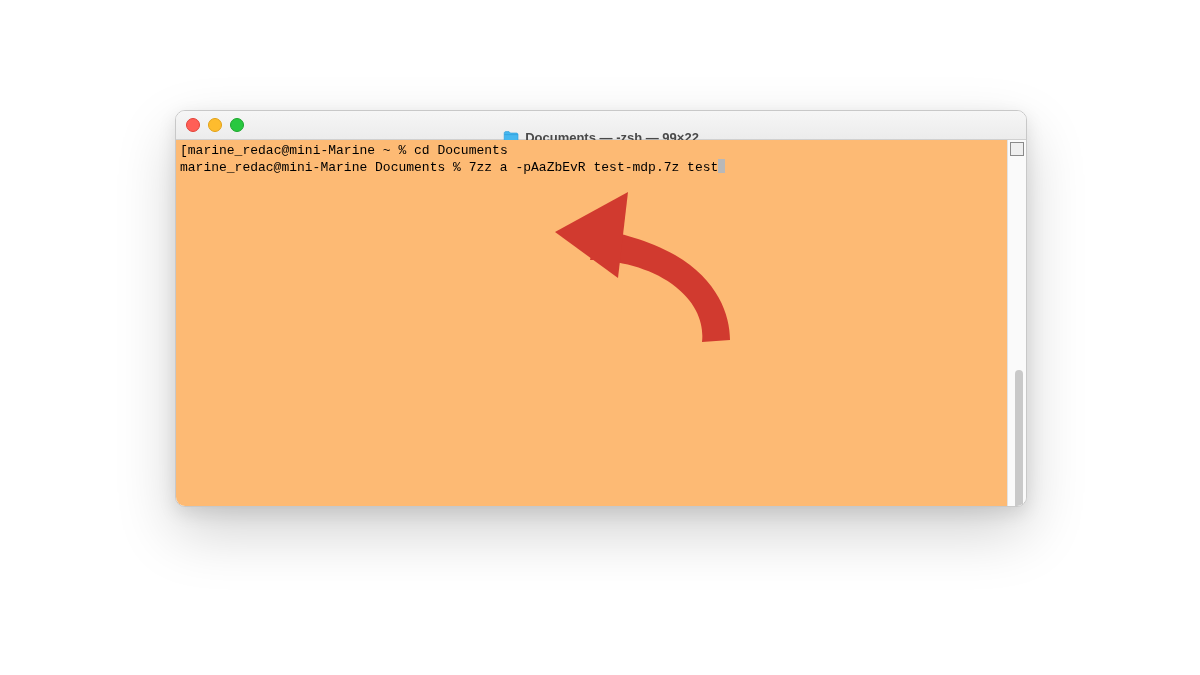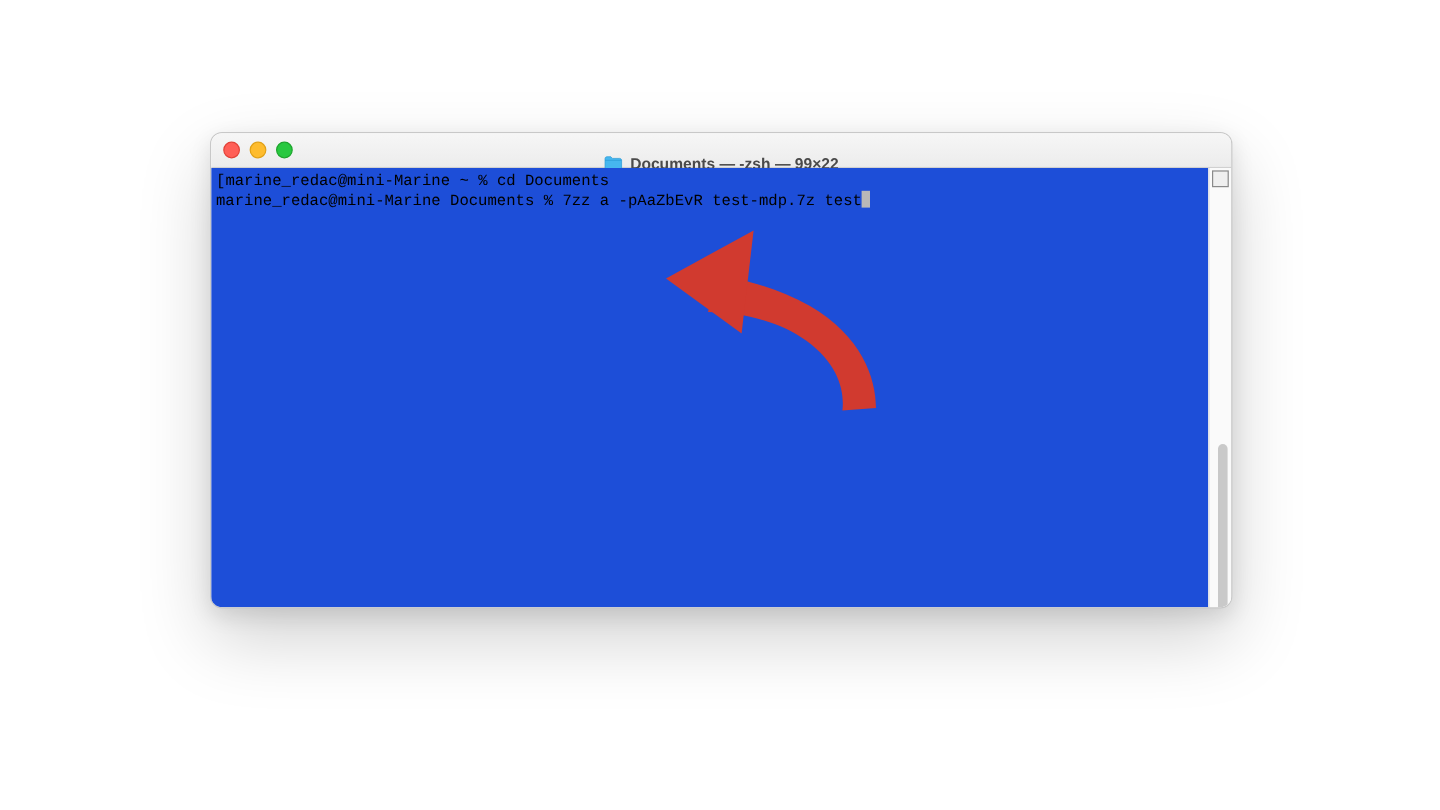--- a/index.html
+++ b/index.html
@@ -69,21 +69,21 @@
   }
   .folder-icon svg { display: block; }
   .body-row {
     flex: 1 1 auto;
     display: flex;
     min-height: 0;
   }
   .terminal-area {
     flex: 1 1 auto;
     position: relative;
-    background: #1d4ed8;
+    background: #fdba74;
     overflow: hidden;
   }
   .terminal-text {
     font-family: "SF Mono", Menlo, Consolas, "Courier New", monospace;
     font-size: 13px;
     line-height: 17px;
     white-space: pre;
     color: #000000;
     padding: 2px 4px;
   }

